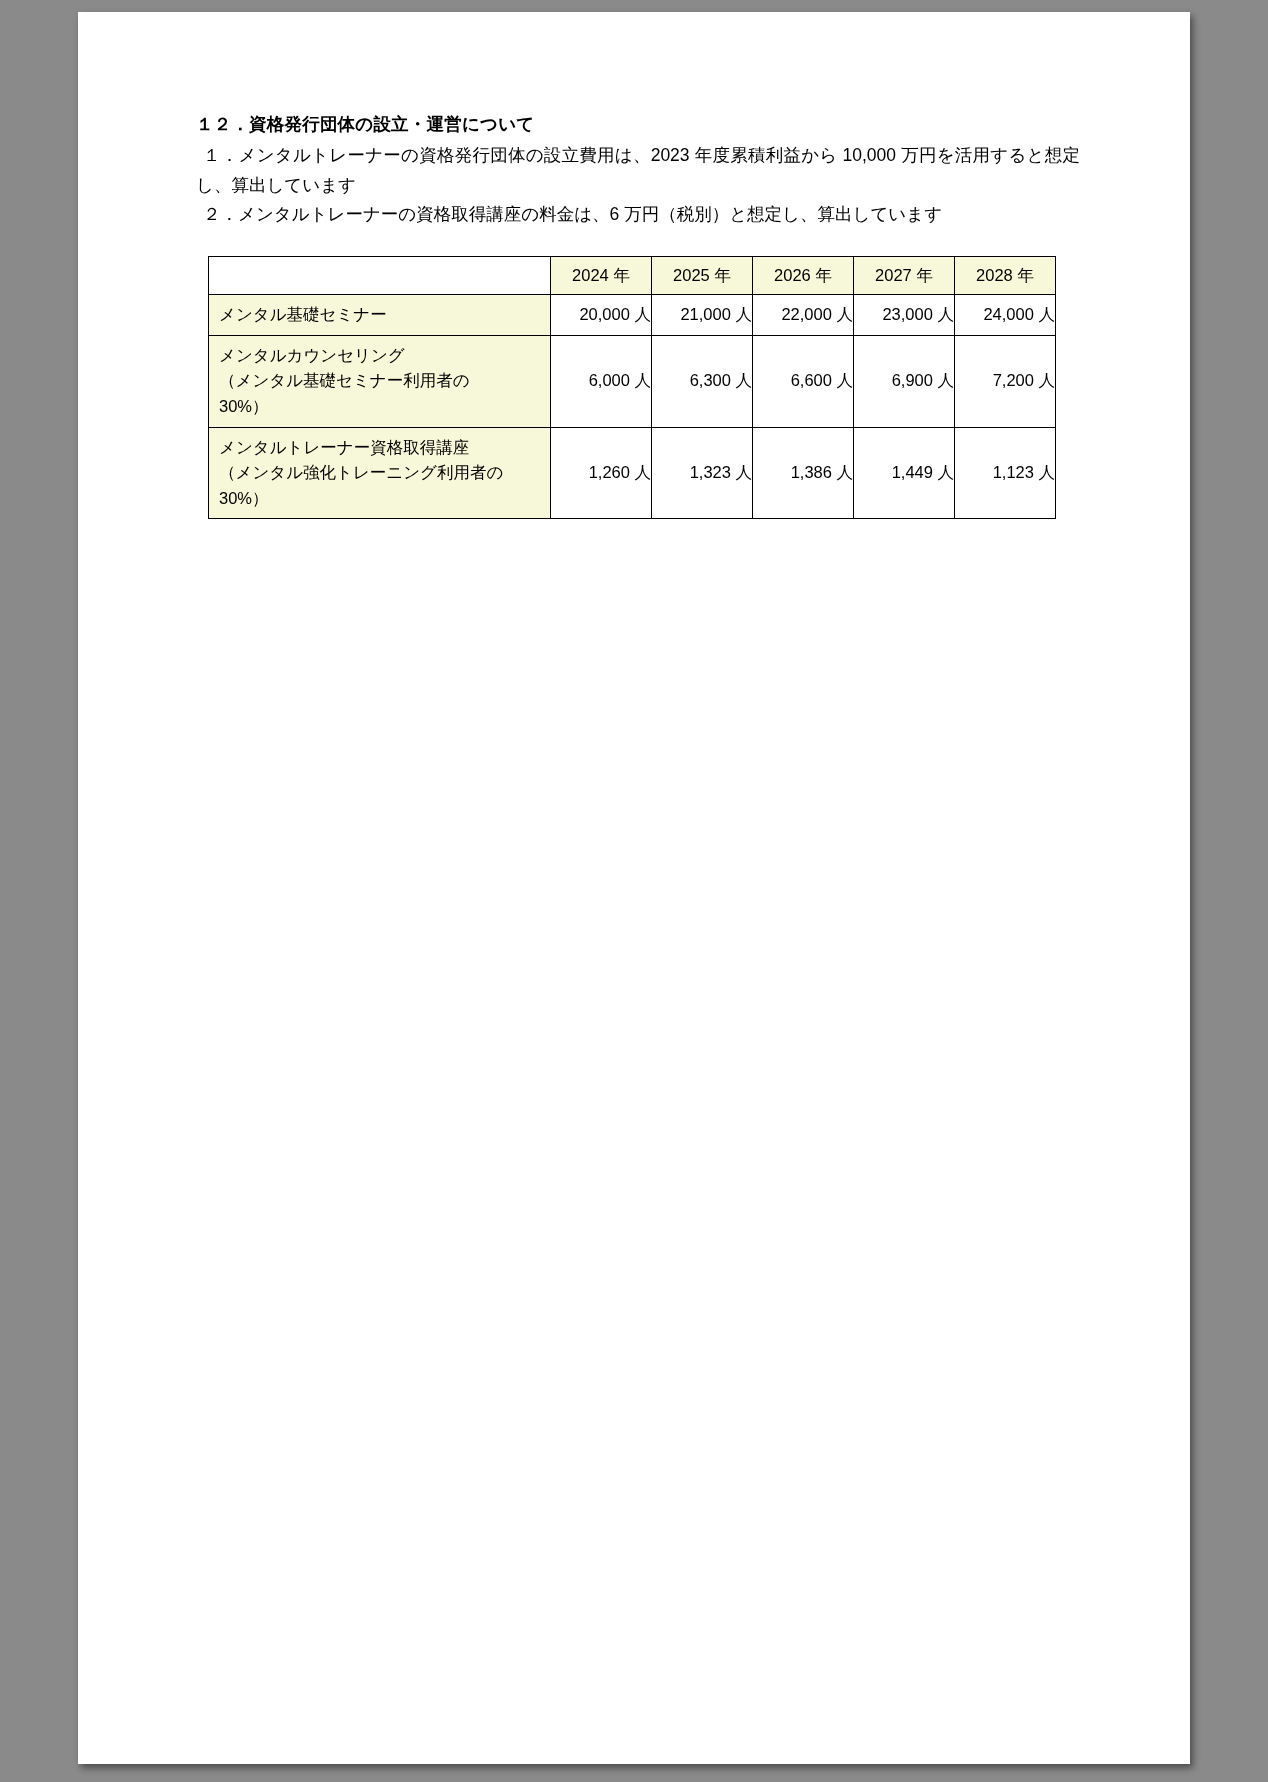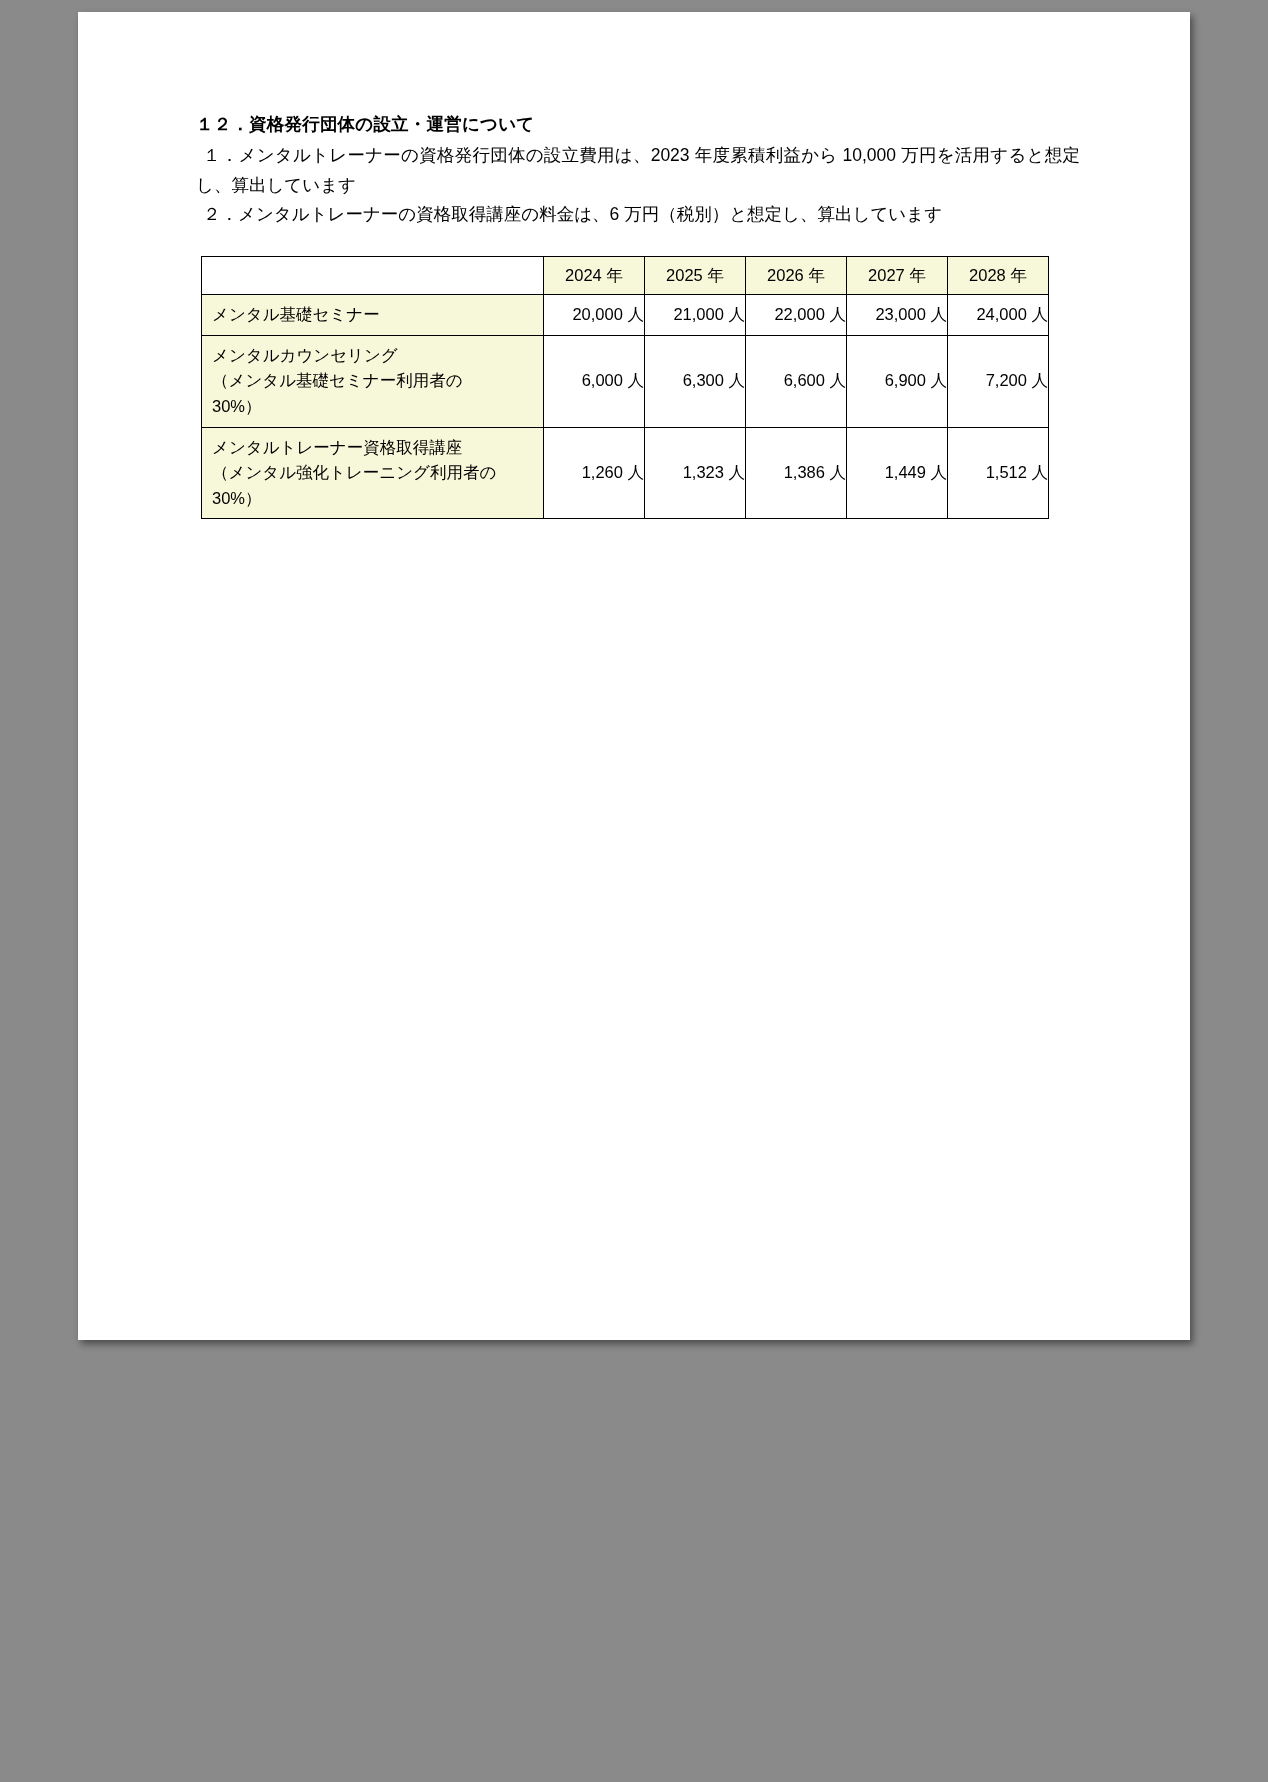--- a/index.html
+++ b/index.html
@@ -10,21 +10,21 @@
   body {
     width: 1268px;
     height: 1782px;
     font-family: "Liberation Sans", sans-serif;
     display: flex;
     justify-content: center;
     align-items: flex-start;
   }
   .page {
     width: 1112px;
-    height: 1328px;
+    height: 1752px;
     margin-top: 12px;
     background: #ffffff;
     box-shadow: 3px 4px 7px rgba(0,0,0,0.45);
     position: relative;
     box-sizing: border-box;
     padding: 98px 110px 0 118px;
   }
   .doc-body {
     font-size: 17.5px;
     line-height: 1.68;
@@ -43,21 +43,21 @@
     margin: 0;
     text-align: justify;
     text-justify: inter-ideograph;
   }
   p.indent1 { text-indent: 1.1em; }
   p.indent-num { text-indent: 0.4em; }
 
   table.data-table {
     border-collapse: collapse;
     margin-top: 26px;
-    margin-left: 5px;
+    margin-left: 12px;
     table-layout: fixed;
   }
   table.data-table td, table.data-table th {
     border: 1px solid #000;
     font-size: 16.5px;
     font-weight: normal;
     padding: 5px 7px;
     vertical-align: middle;
   }
   .col-label { width: 342px; }
@@ -132,19 +132,19 @@
           <td class="num">6,600 人</td>
           <td class="num">6,900 人</td>
           <td class="num">7,200 人</td>
         </tr>
         <tr>
           <td class="row-label">メンタルトレーナー資格取得講座<br>（メンタル強化トレーニング利用者の<br>30%）</td>
           <td class="num">1,260 人</td>
           <td class="num">1,323 人</td>
           <td class="num">1,386 人</td>
           <td class="num">1,449 人</td>
-          <td class="num">1,512 人</td>
+          <td class="num">1,123 人</td>
         </tr>
       </tbody>
     </table>
 
   </div>
 </div>
 
 </body></html>

